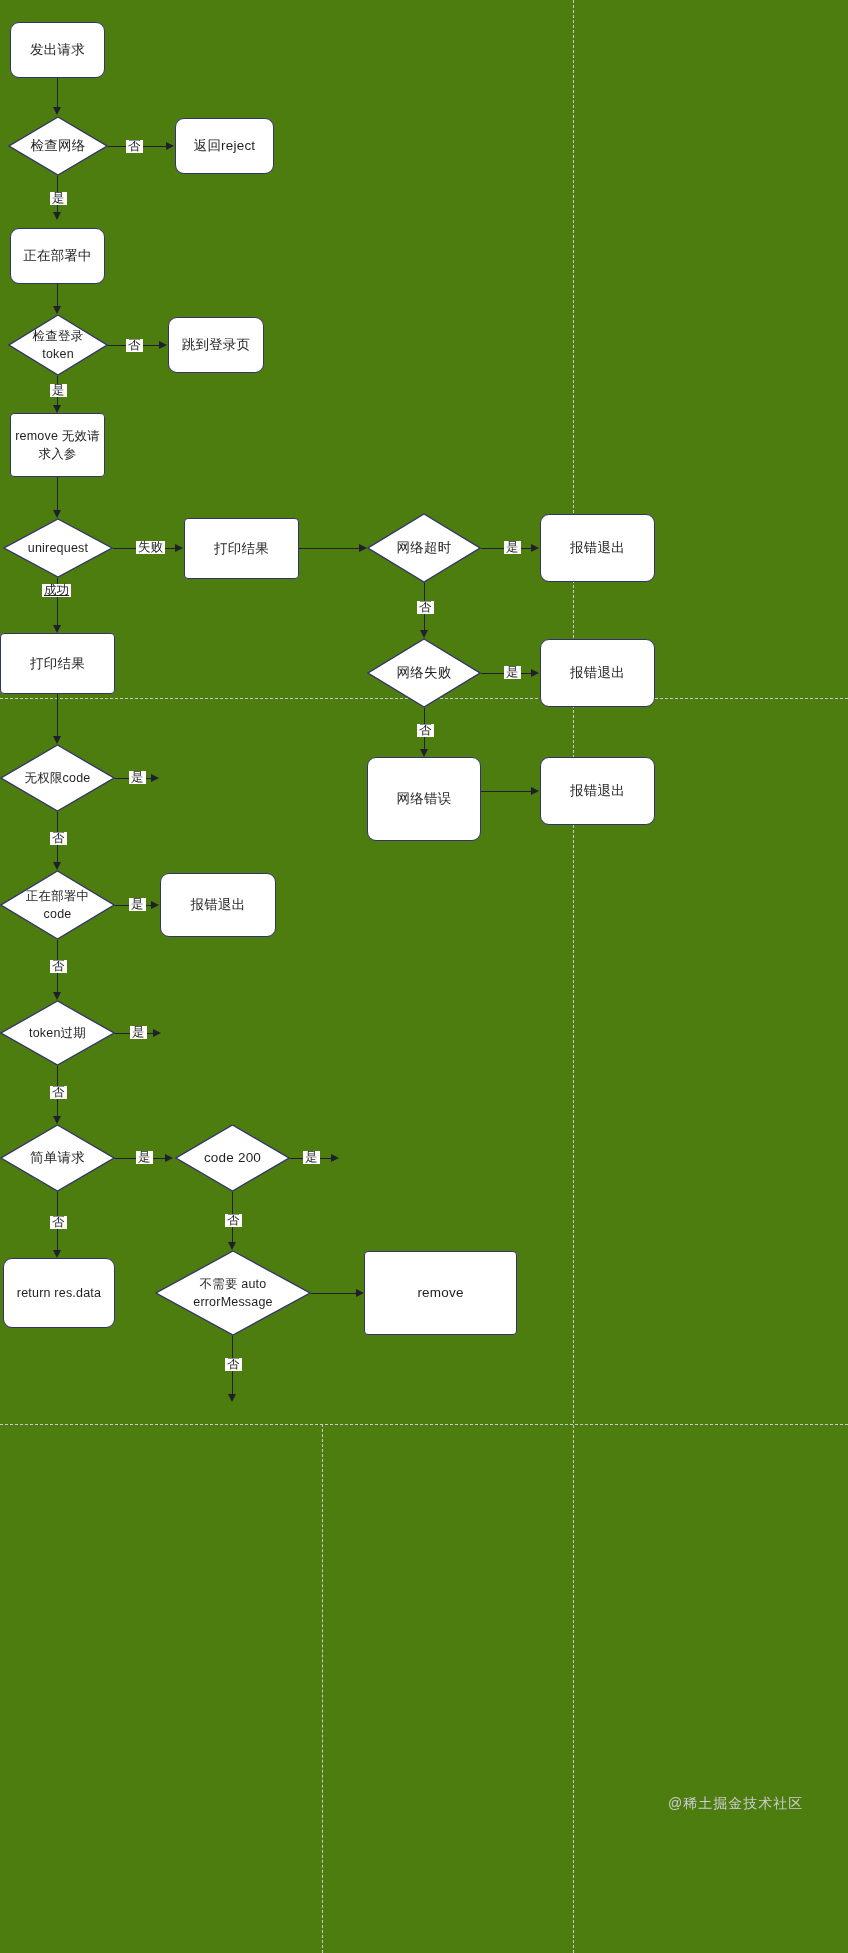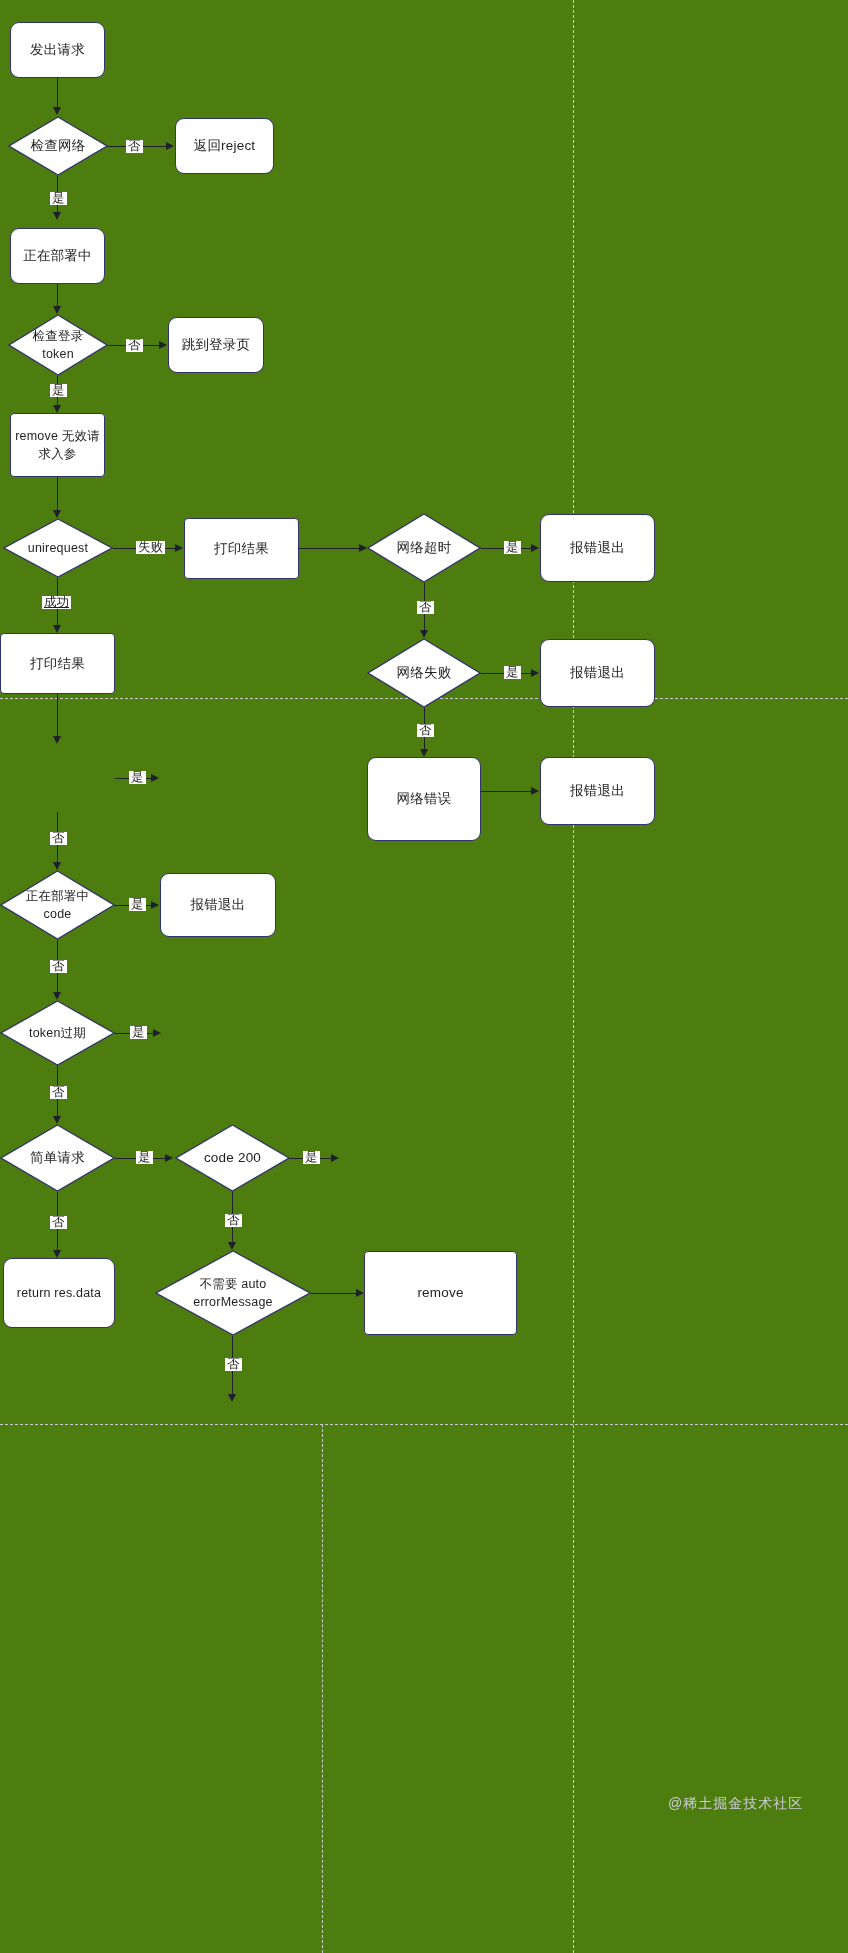--- a/index.html
+++ b/index.html
@@ -200,20 +200,26 @@
   </div>
 
   <div class="node rounded" style="left:540px;top:757px;width:115px;height:68px;">
     <span>报错退出</span>
   </div>
 
   <div class="node sharp" style="left:0px;top:633px;width:115px;height:61px;">
     <span>打印结果</span>
   </div>
 
+  <div class="node diamond" style="left:0px;top:744px;width:115px;height:68px;font-size:12.5px;">
+    <svg class="dshape" viewBox="0 0 115 68" preserveAspectRatio="none">
+      <polygon points="57.5,1 114,34 57.5,67 1,34" fill="#fff" stroke="#33336b" stroke-width="1.3"></polygon>
+    </svg>
+    <span class="dlabel">无权限code</span>
+  </div>
 
 
   <div class="node diamond" style="left:0px;top:870px;width:115px;height:70px;font-size:12.5px;">
     <svg class="dshape" viewBox="0 0 115 70" preserveAspectRatio="none">
       <polygon points="57.5,1 114,35 57.5,69 1,35" fill="#fff" stroke="#33336b" stroke-width="1.3"></polygon>
     </svg>
     <span class="dlabel">正在部署中
 code</span>
   </div>
 
@@ -285,21 +291,21 @@
 
   <div class="line-v" style="left:57px;top:477px;height:33px;"></div>
   <div class="arrow-d" style="left:53px;top:510px;"></div>
 
   <div class="line-h" style="left:113px;top:548px;width:62px;"></div>
   <div class="arrow-r" style="left:175px;top:544px;"></div>
   <div class="elabel" style="left:136px;top:541px;">失败</div>
 
   <div class="line-v" style="left:57px;top:578px;height:47px;"></div>
   <div class="arrow-d" style="left:53px;top:625px;"></div>
-  <div class="elabel" style="left:42px;top:596px;text-decoration:underline;">成功</div>
+  <div class="elabel" style="left:42px;top:584px;text-decoration:underline;">成功</div>
 
   <div class="line-h" style="left:299px;top:548px;width:60px;"></div>
   <div class="arrow-r" style="left:359px;top:544px;"></div>
 
   <div class="line-h" style="left:481px;top:548px;width:50px;"></div>
   <div class="arrow-r" style="left:531px;top:544px;"></div>
   <div class="elabel" style="left:504px;top:541px;">是</div>
 
   <div class="line-v" style="left:424px;top:583px;height:47px;"></div>
   <div class="arrow-d" style="left:420px;top:630px;"></div>

